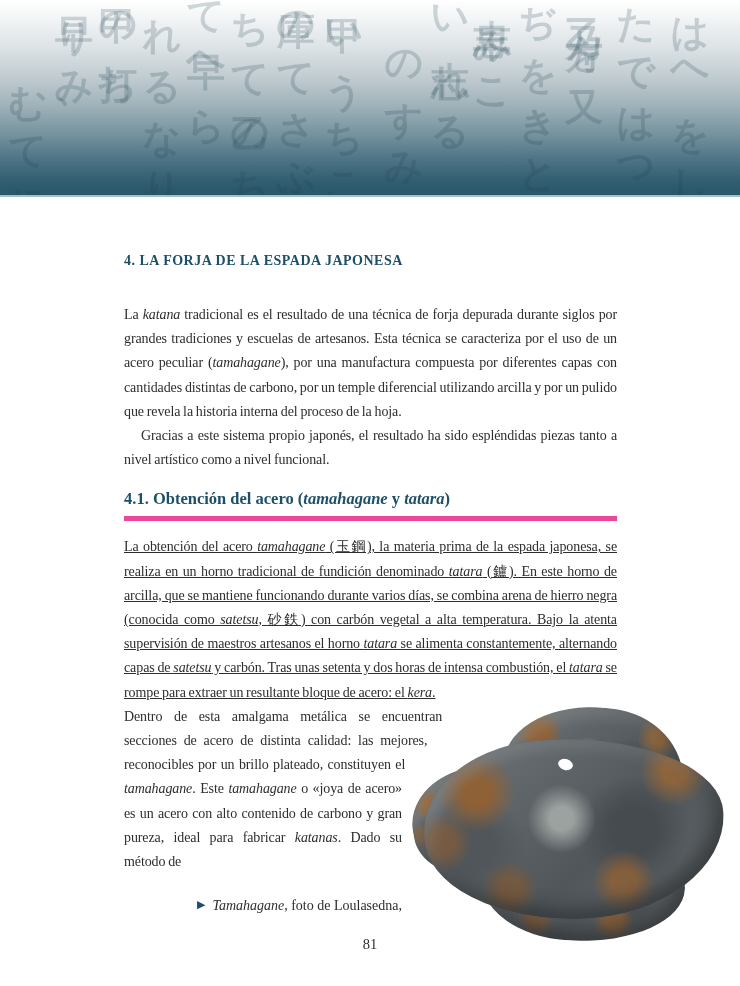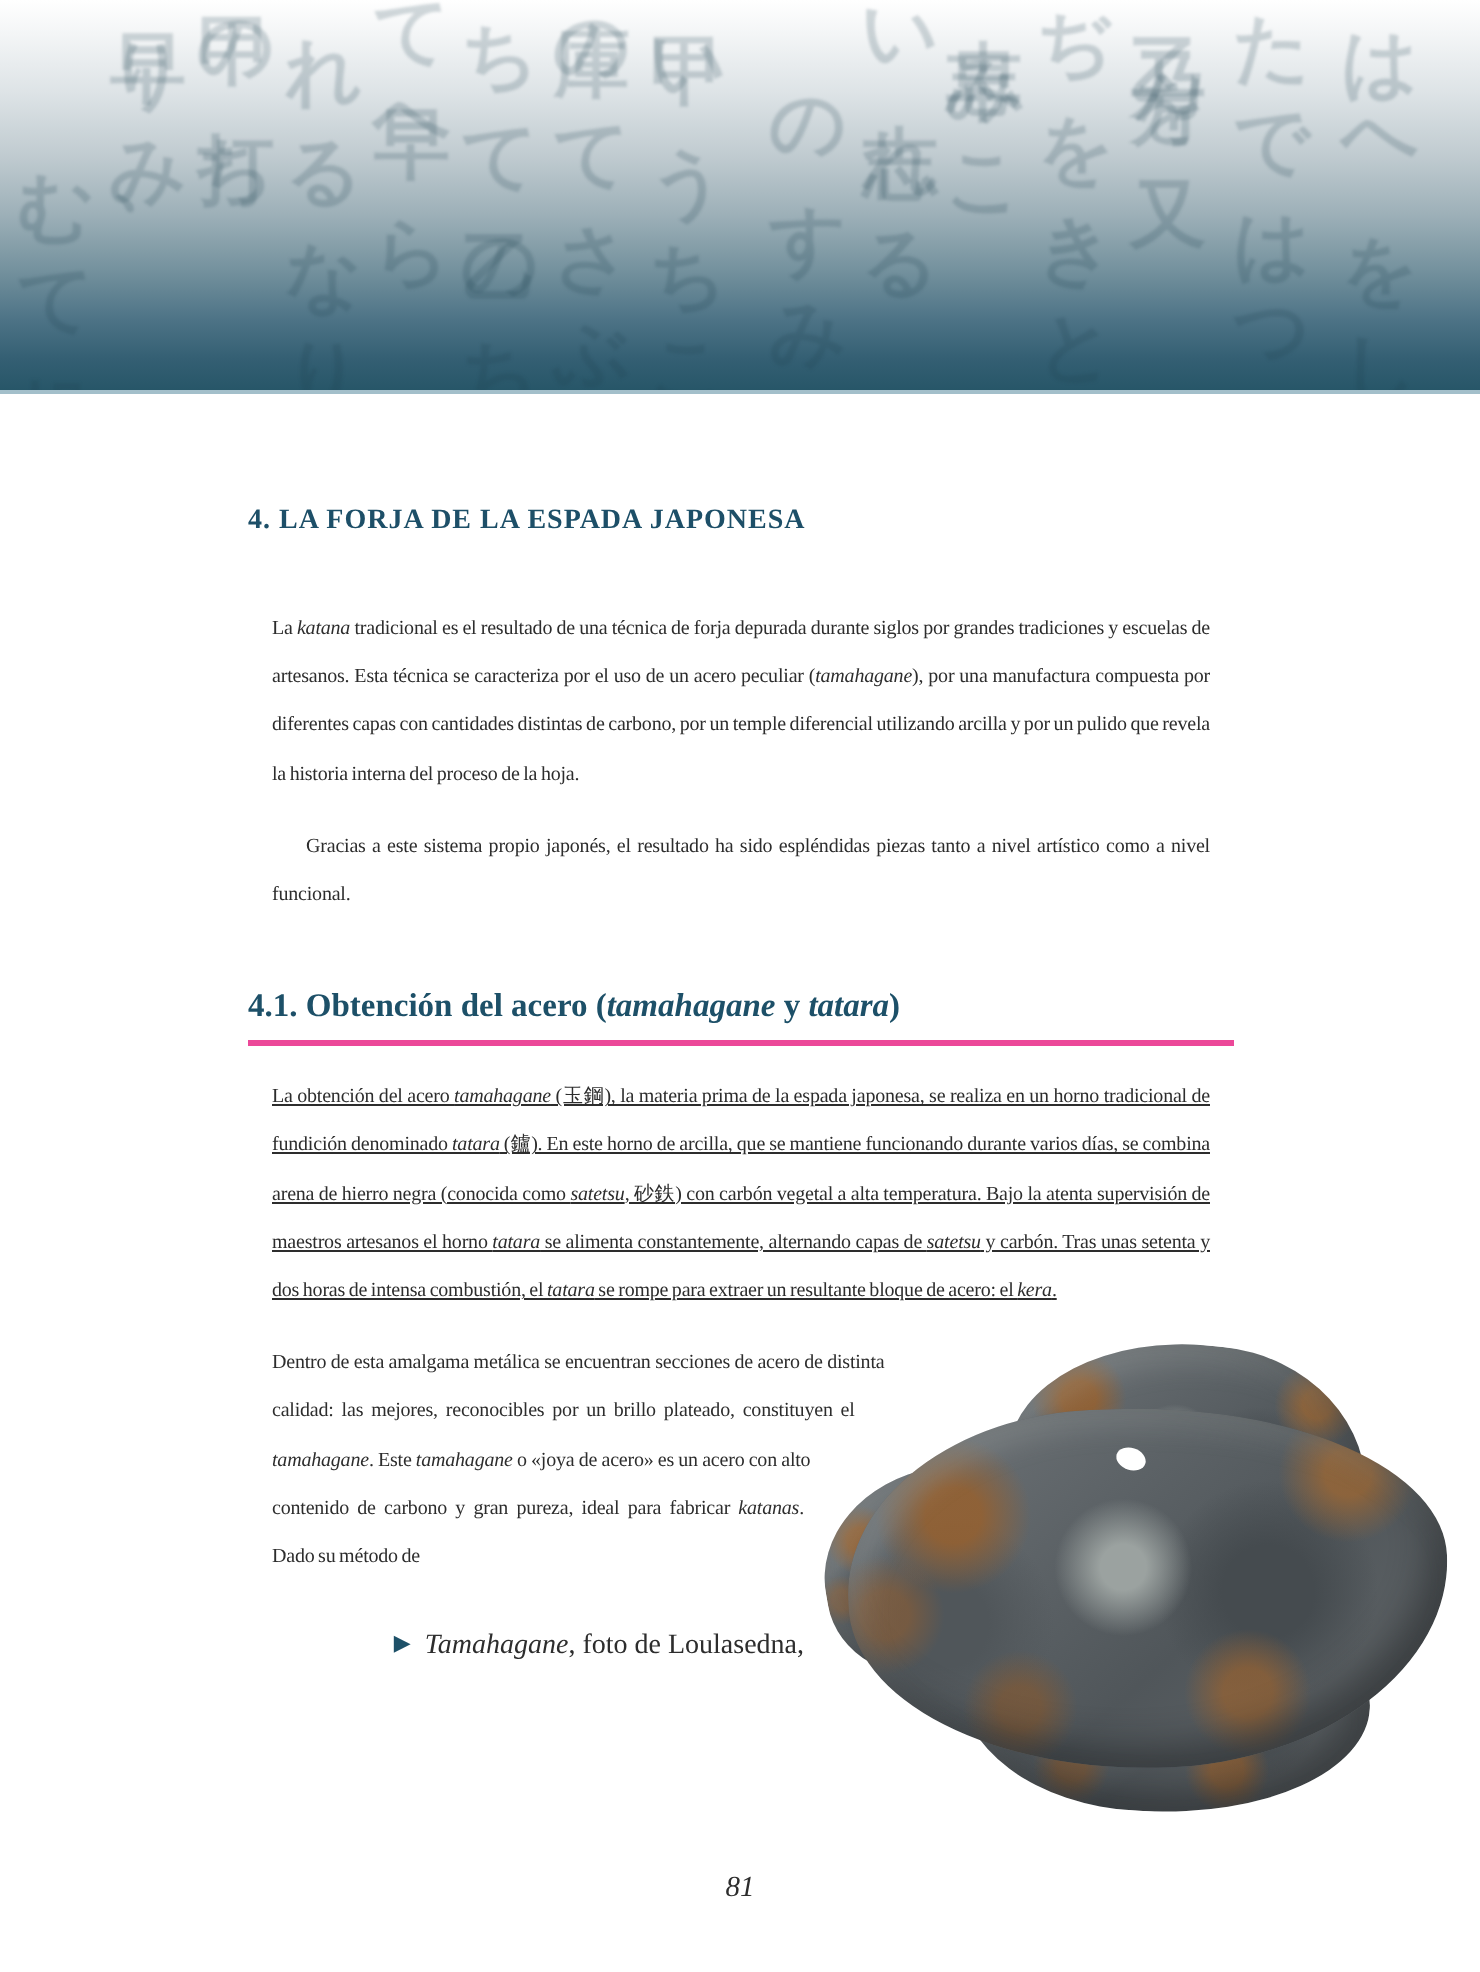--- a/index.html
+++ b/index.html
@@ -23,27 +23,27 @@
     font-family:"DejaVu Serif", serif; user-select:none;
   }
 
   
   .content{ position:absolute; left:124px; top:197px; width:493px; }
   h1{
     margin:52px 0 0 0; font-size:14px; line-height:24px; letter-spacing:0.5px;
     color:#1d4f68; font-weight:bold;
   }
   p{
-    margin:12px; font-size:10px; line-height:24.2px; text-align:justify;
+    margin:0; font-size:14px; line-height:24.2px; text-align:justify;
     letter-spacing:-0.1px; word-spacing:-0.6px; color:#2d2d2d;
   }
   .p1{ margin-top:30px; }
   .indent{ text-indent:17px; }
   h2{
-    margin:32px 0 14px 0; padding-bottom:6px; border-bottom:3px solid #ec4899;
+    margin:16px 0 14px 0; padding-bottom:6px; border-bottom:5px solid #ec4899;
     font-size:16.5px; line-height:22px; color:#1d5068; font-weight:bold;
   }
   h2 i{ font-weight:bold; }
   .p3a{ margin-bottom:0;text-decoration:underline; }
 
   
   .rock-float{
     float:right; width:320px; height:238px;
     margin:2px -115px 0 10px; position:relative;
     shape-outside:polygon(58px 0px, 320px 0px, 320px 238px, 0px 238px, 0px 88px, 42px 42px);
@@ -80,21 +80,21 @@
     display:inline-block; color:#1d5068; font-size:11px;
     vertical-align:1.5px; margin-right:7px;
     font-family:"DejaVu Sans", sans-serif;
   }
 
   .clear{ clear:both; }
 
   
   .footer{
     position:absolute; left:0; top:936px; width:740px;
-    text-align:center; font-size:14.5px; color:#2d2d2d;font-style:italic;
+    text-align:center; font-size:14.5px; color:#2d2d2d;
   }
 </style>
 </head>
 <body>
 
 <div class="page">
 
   <div class="header">
     <div class="col" style="left:6px;   top:58px;">むて投</div>
     <div class="col" style="left:52px;  top:-14px;">早りみ、</div>

